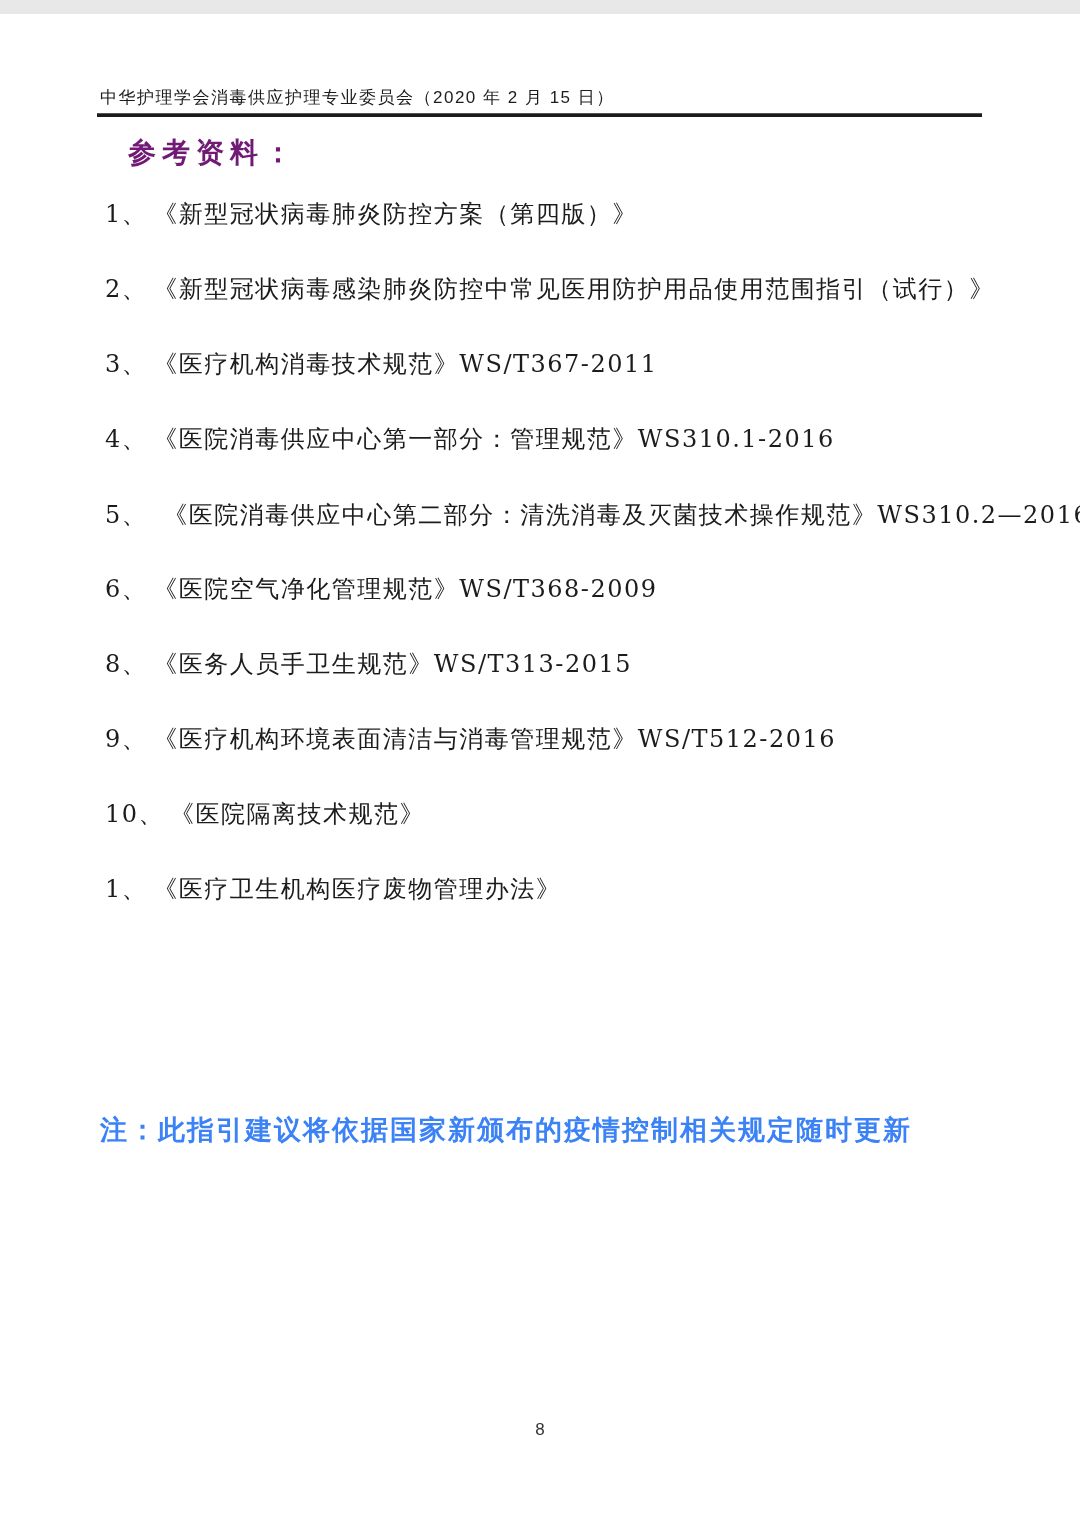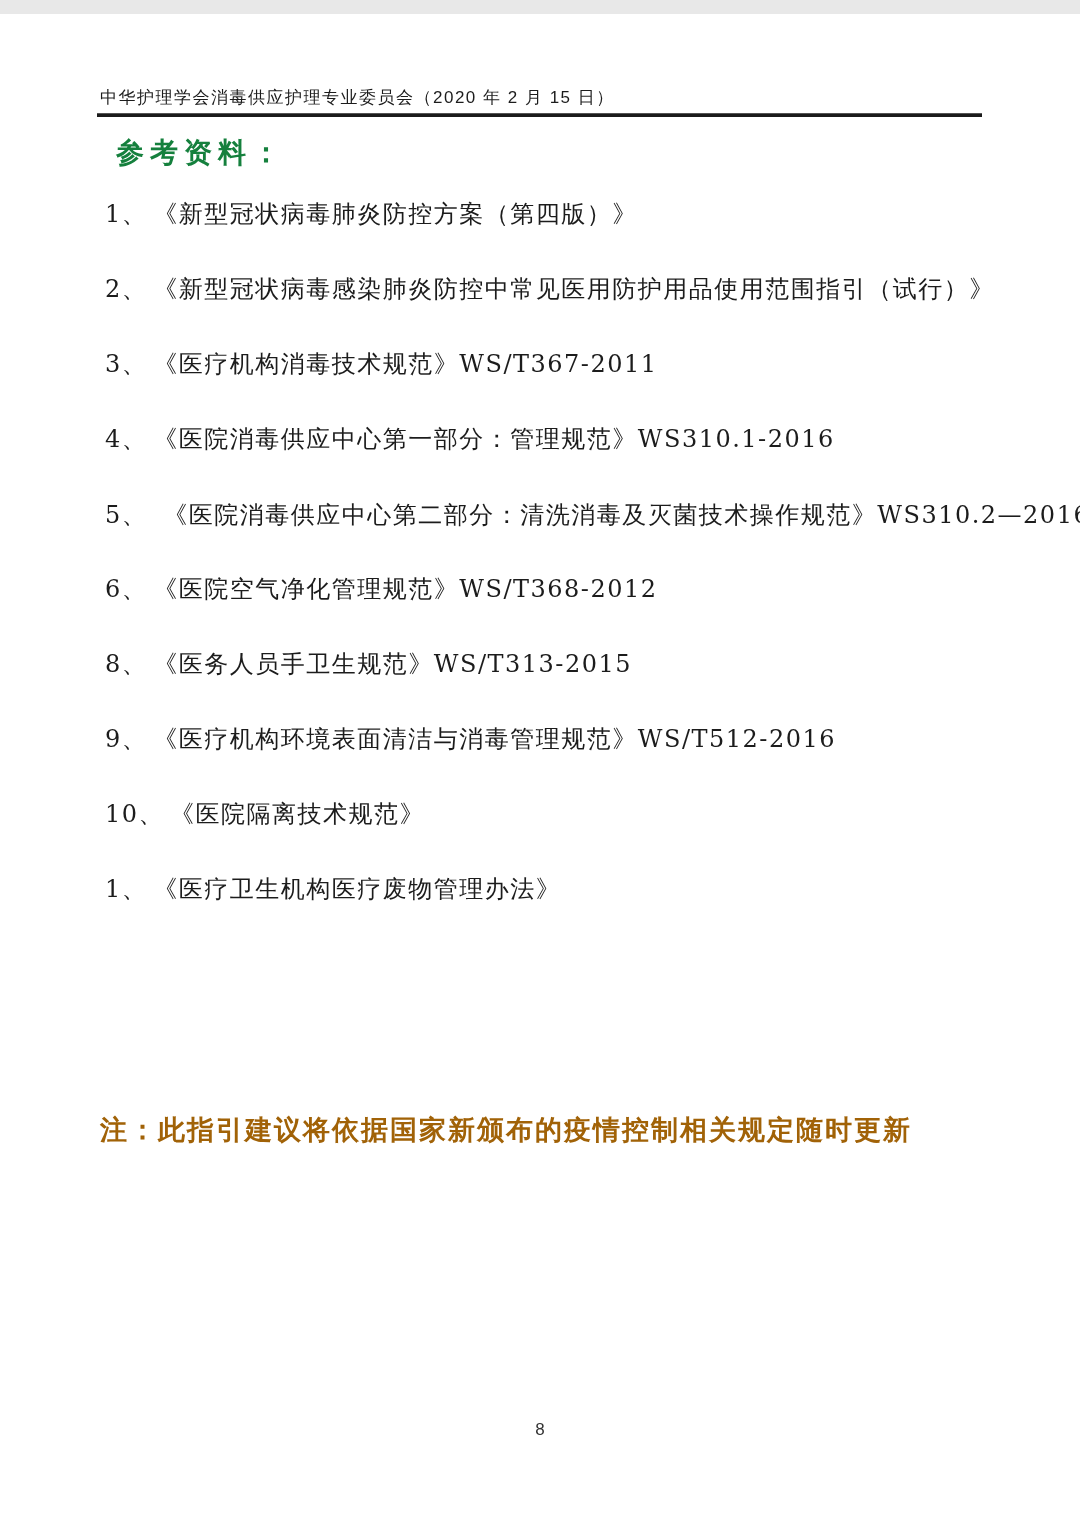--- a/index.html
+++ b/index.html
@@ -27,26 +27,26 @@
     position: absolute;
     left: 97px;
     top: 99px;
     width: 885px;
     height: 3px;
     background: #1b1b1b;
     border-top: 1px solid #555;
   }
   .section-title {
     position: absolute;
-    left: 116px;
+    left: 128px;
     top: 120px;
     font-size: 28px;
     font-weight: bold;
     letter-spacing: 6px;
-    color: #15803d;
+    color: #701a75;
     white-space: nowrap;
   }
   .refs {
     position: absolute;
     left: 105px;
     top: 184px;
     margin: 0;
     padding: 0;
     list-style: none;
     width: 920px;
@@ -62,21 +62,21 @@
   .ref-num { display: inline-block; margin-right: 6px; }
   .ref:nth-child(5) { font-size: 24px; line-height: 34px; }
   .ref:nth-child(5) .ref-num { margin-right: 16px; }
   .note {
     position: absolute;
     left: 100px;
     top: 1098px;
     font-size: 27px;
     font-weight: bold;
     letter-spacing: 2px;
-    color: #a16207;
+    color: #3b82f6;
     white-space: nowrap;
   }
   .page-number {
     position: absolute;
     left: 0;
     right: 0;
     top: 1406px;
     text-align: center;
     font-family: "Liberation Sans", "DejaVu Sans", sans-serif;
     font-size: 17px;
@@ -104,21 +104,21 @@
     <li class="ref">
       <span class="ref-num">3、</span><span class="ref-text">《医疗机构消毒技术规范》WS/T367-2011</span>
     </li>
     <li class="ref">
       <span class="ref-num">4、</span><span class="ref-text">《医院消毒供应中心第一部分：管理规范》WS310.1-2016</span>
     </li>
     <li class="ref">
       <span class="ref-num">5、</span><span class="ref-text">《医院消毒供应中心第二部分：清洗消毒及灭菌技术操作规范》WS310.2—2016</span>
     </li>
     <li class="ref">
-      <span class="ref-num">6、</span><span class="ref-text">《医院空气净化管理规范》WS/T368-2012</span>
+      <span class="ref-num">6、</span><span class="ref-text">《医院空气净化管理规范》WS/T368-2009</span>
     </li>
     <li class="ref">
       <span class="ref-num">8、</span><span class="ref-text">《医务人员手卫生规范》WS/T313-2015</span>
     </li>
     <li class="ref">
       <span class="ref-num">9、</span><span class="ref-text">《医疗机构环境表面清洁与消毒管理规范》WS/T512-2016</span>
     </li>
     <li class="ref">
       <span class="ref-num">10、</span><span class="ref-text">《医院隔离技术规范》</span>
     </li>

